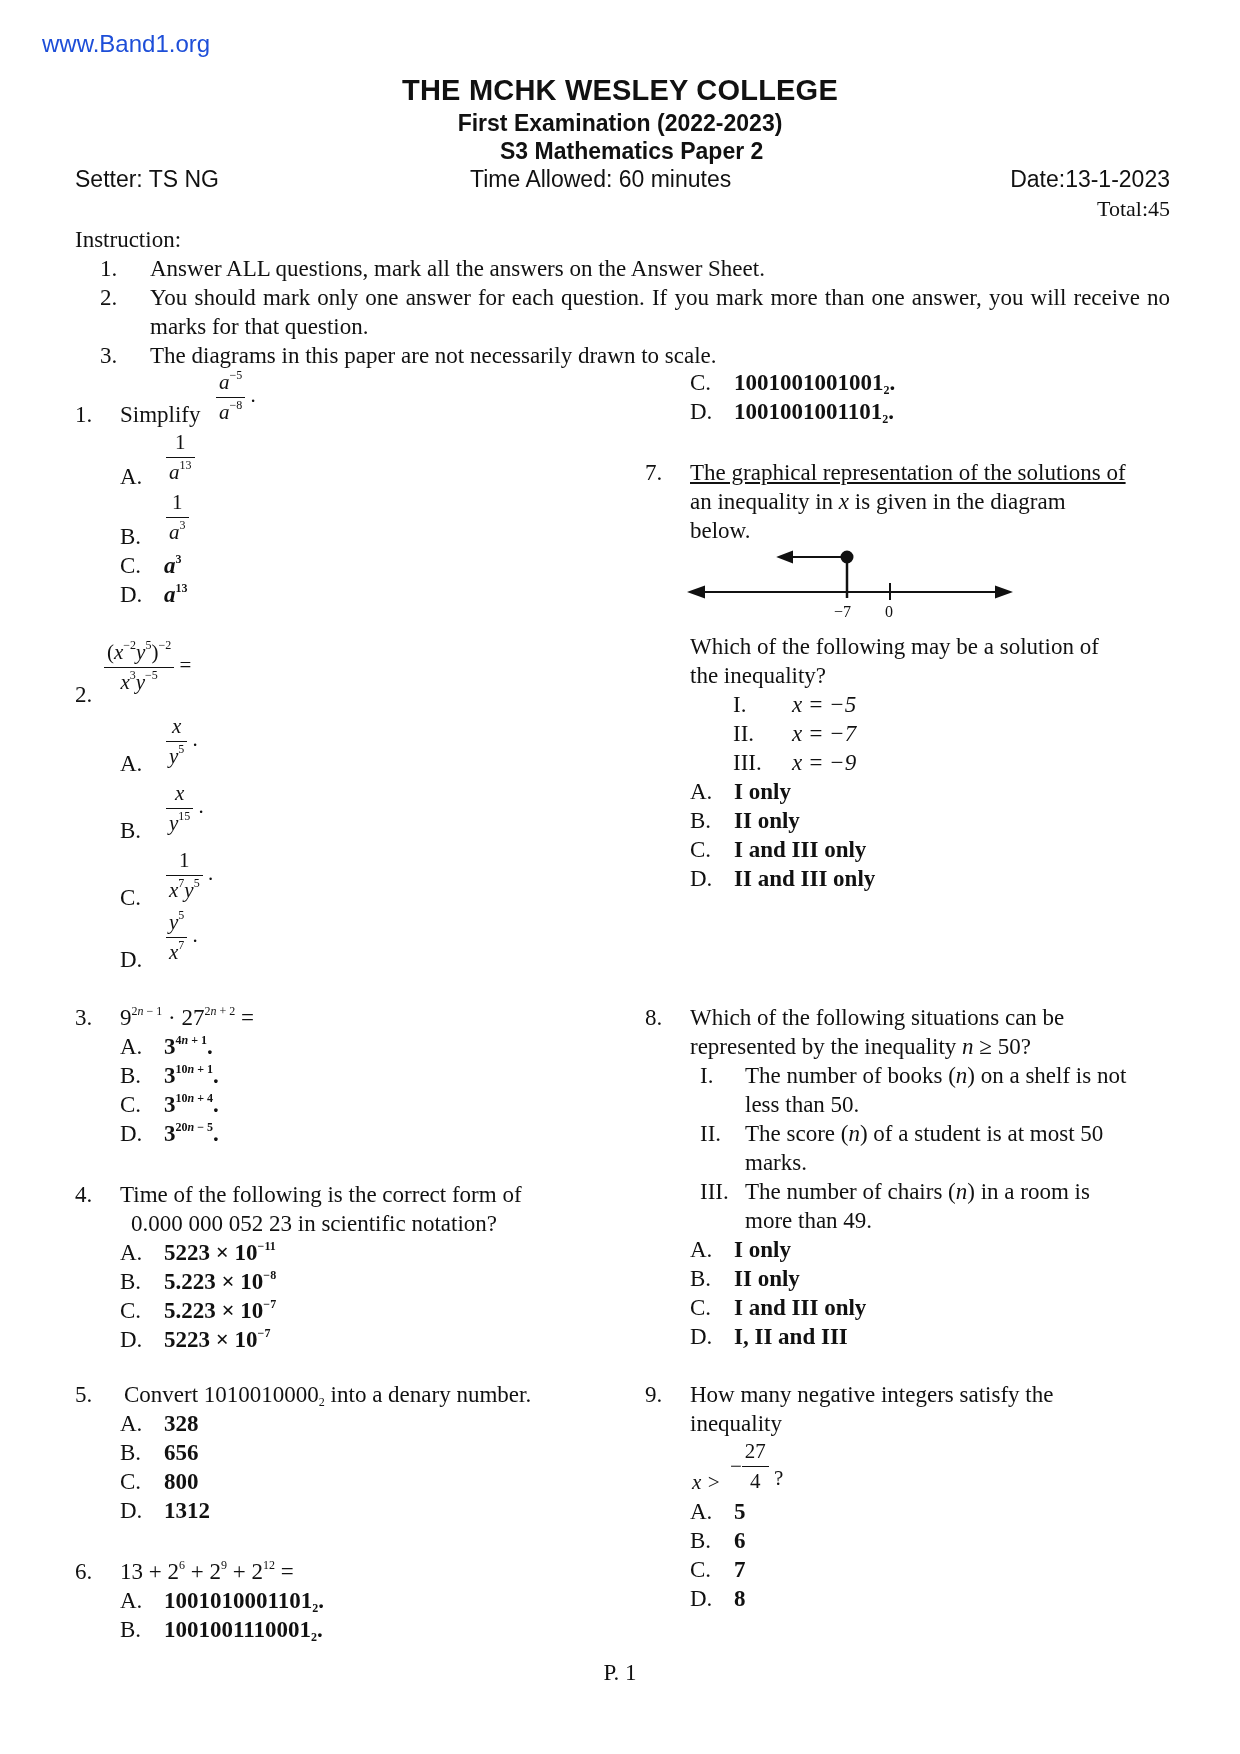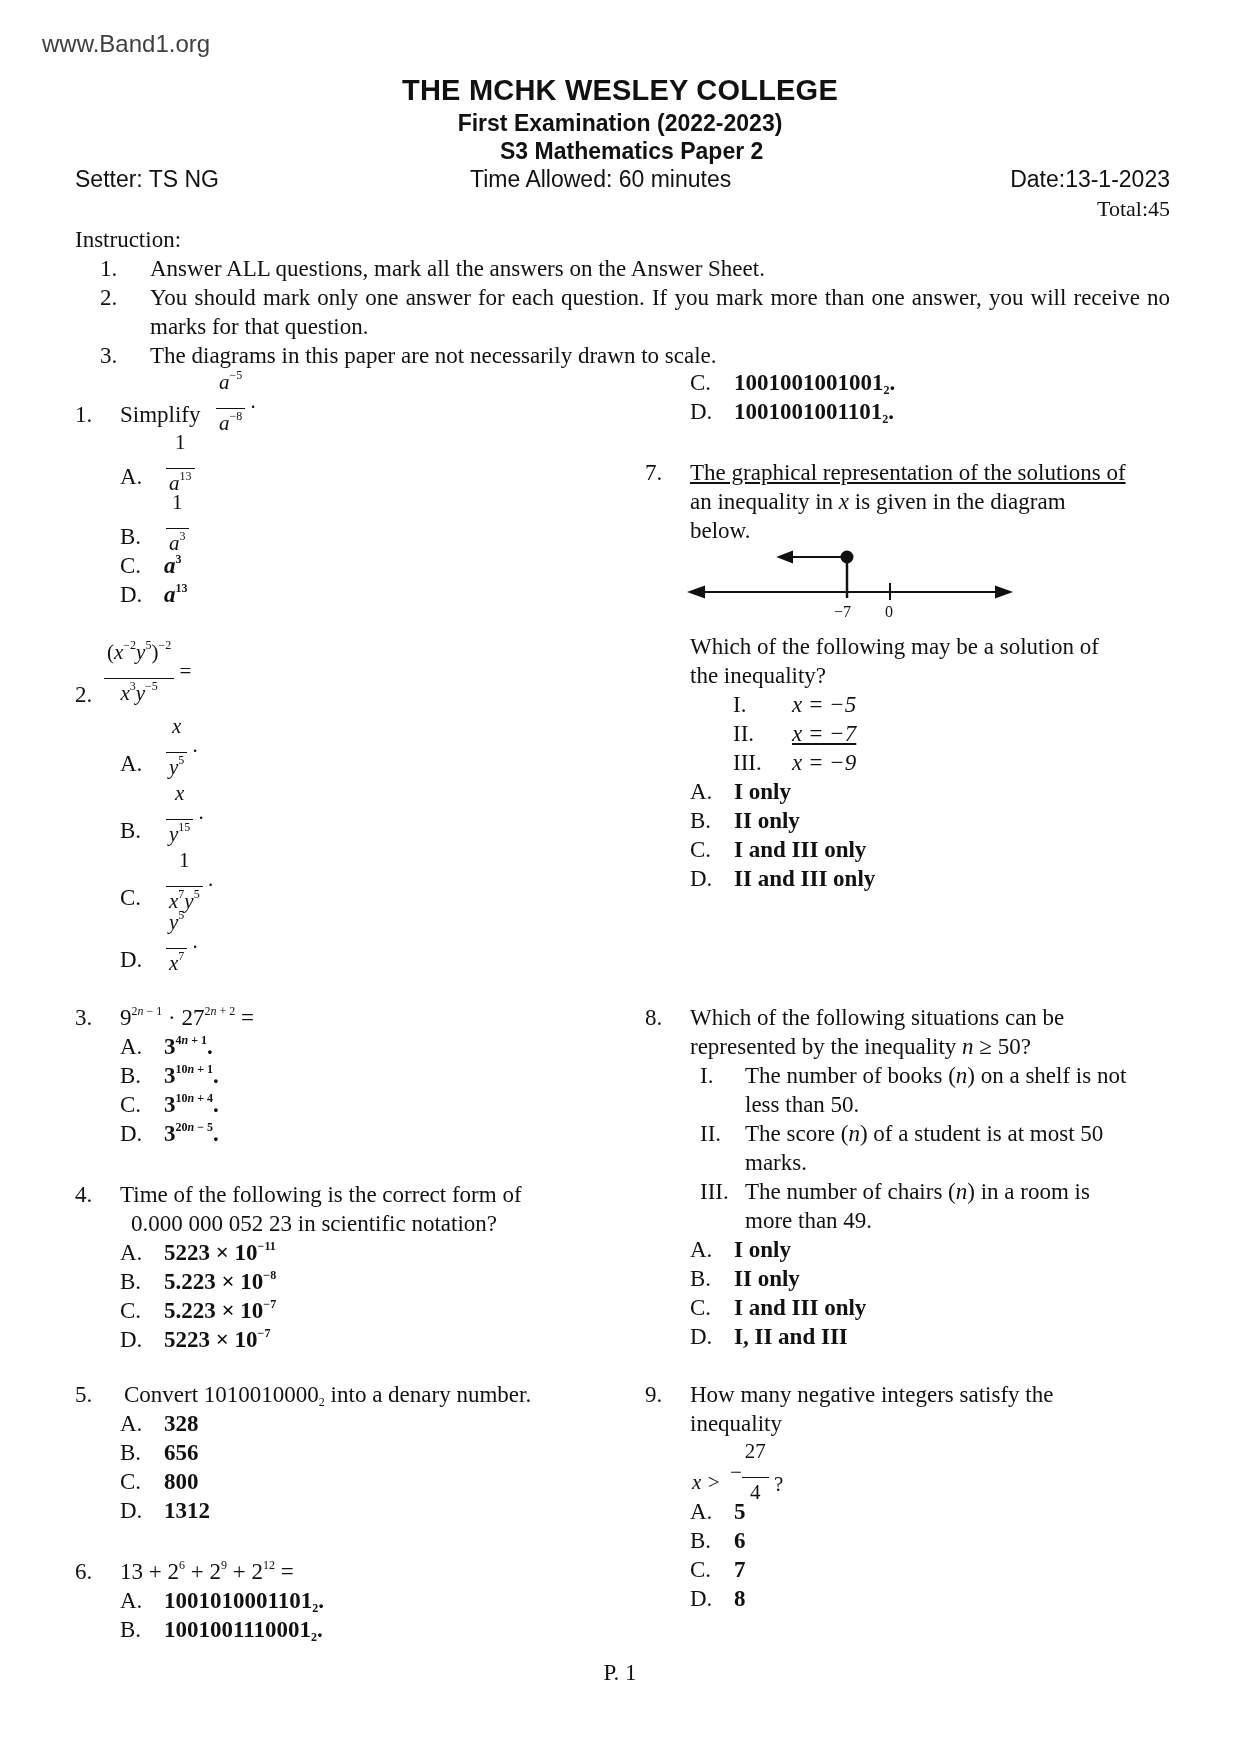--- a/index.html
+++ b/index.html
@@ -1,20 +1,20 @@
 <!DOCTYPE html>
 <html><head>
 <meta charset="utf-8">
 <style>
   html, body { margin: 0; padding: 0; background: #ffffff; }
   body { width: 1240px; height: 1754px; position: relative; overflow: hidden; color: #111; }
   .serif { font-family: "Liberation Serif", "DejaVu Serif", serif; }
   .sans { font-family: "Liberation Sans", "DejaVu Sans", sans-serif; }
   .abs { position: absolute; }
-  .watermark { left: 42px; top: 30px; font-size: 24px; color: #404040; }
+  .watermark { left: 42px; top: 30px; font-size: 24px; color: #1d4ed8; }
   .school { left: 0; width: 1240px; text-align: center; top: 74px; font-size: 29px; font-weight: bold; letter-spacing: 0.2px; }
   .exam { left: 0; width: 1240px; text-align: center; top: 110px; font-size: 23px; font-weight: bold; }
   .paper { left: 500px; top: 138px; font-size: 23px; font-weight: bold; }
   .setter { left: 75px; top: 166px; font-size: 23px; }
   .timeallow { left: 470px; top: 166px; font-size: 23px; }
   .date { right: 70px; top: 166px; font-size: 23px; }
   .total { right: 70px; top: 196px; font-size: 22px; }
 
   .txt { font-size: 23px; line-height: 29px; }
   .instr-title { left: 75px; top: 225px; }
@@ -22,21 +22,21 @@
   .instr .n { position: absolute; left: 0; }
   .instr .t { position: absolute; left: 50px; right: 0; text-align: justify; }
   .opt { position: absolute; }
   .opt .l { position: absolute; left: 0; }
   .opt .v { position: absolute; left: 44px; white-space: nowrap; font-weight: bold; }
   i.m { font-style: italic; }
   sup.s { font-size: 12px; vertical-align: 10px; line-height: 0; }
   sub.s { font-size: 12px; vertical-align: -4px; line-height: 0; }
 
   .frac { display: inline-block; vertical-align: middle; text-align: center; line-height: 1; }
-  .frac .num { display: block; padding: 0 3px 15px; border-bottom: 1.5px solid #111; }
+  .frac .num { display: block; padding: 0 3px 4px; border-bottom: 1.5px solid #111; }
   .frac .den { display: block; padding: 4px 3px 0; }
 
   .pageno { left: 0; width: 1240px; text-align: center; top: 1660px; font-size: 23px; }
 </style>
 </head>
 <body>
 
 <div class="abs sans watermark">www.Band1.org</div>
 <div class="abs sans school">THE MCHK WESLEY COLLEGE</div>
 <div class="abs sans exam">First Examination (2022-2023)</div>
@@ -225,21 +225,21 @@
 </svg>
 <div class="abs serif" style="left:834px;top:603px;font-size:16px;">−7</div>
 <div class="abs serif" style="left:885px;top:603px;font-size:16px;">0</div>
 
 <div class="abs serif txt" style="left:690px;top:632px;">Which of the following may be a solution of</div>
 <div class="abs serif txt" style="left:690px;top:661px;">the inequality?</div>
 
 <div class="abs serif txt" style="left:733px;top:690px;">I.</div>
 <div class="abs serif txt" style="left:792px;top:690px;font-style:italic;text-align:center;">x = −5</div>
 <div class="abs serif txt" style="left:733px;top:719px;">II.</div>
-<div class="abs serif txt" style="left:792px;top:719px;font-style:italic;text-decoration:underline;">x = −7</div>
+<div class="abs serif txt" style="left:792px;top:719px;font-style:italic;">x = −7</div>
 <div class="abs serif txt" style="left:733px;top:748px;">III.</div>
 <div class="abs serif txt" style="left:792px;top:748px;font-style:italic;">x = −9</div>
 
 <div class="abs serif txt opt" style="left:690px;top:777px;width:300px;height:29px;">
   <span class="l">A.</span>
   <span class="v">I only</span>
 </div>
 <div class="abs serif txt opt" style="left:690px;top:806px;width:300px;height:29px;">
   <span class="l">B.</span>
   <span class="v">II only</span>

